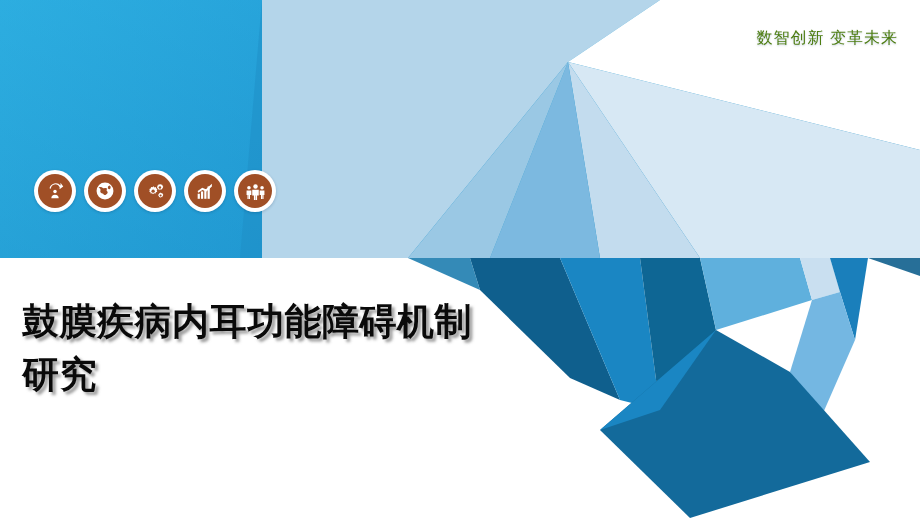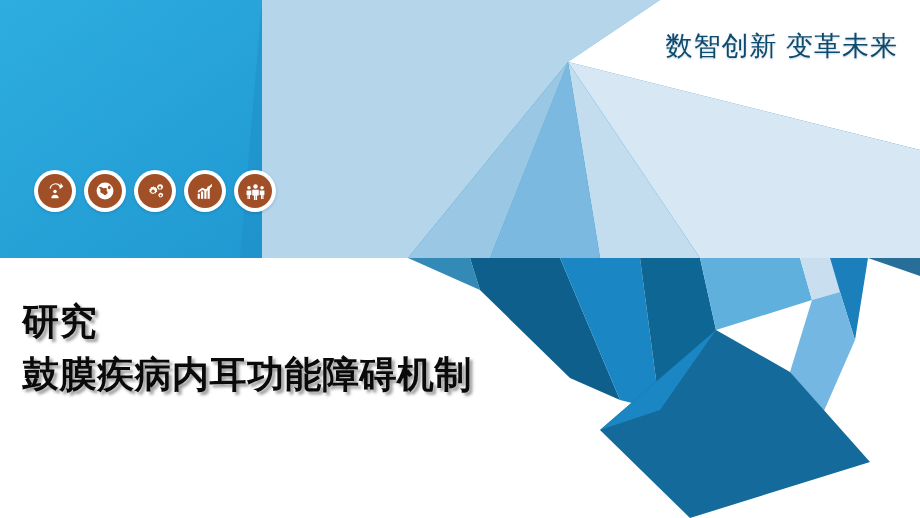--- a/index.html
+++ b/index.html
@@ -20,23 +20,23 @@
   #artwork {
     position:absolute;
     left:0; top:0;
     width:920px; height:518px;
     pointer-events:none;
   }
   
   #tagline {
     position:absolute;
     right:22px; top:28px;
-    font-size:27px;
+    font-size:16px;
     letter-spacing:1px;
-    color:#0c4a6e;
+    color:#4d7c0f;
     white-space:nowrap;
     text-shadow:0 1px 2px rgba(0,60,110,0.25);
   }
   
   #icon-strip {
     position:absolute;
     left:34px; top:170px;
     display:flex;
     gap:8px;
     align-items:center;
@@ -199,17 +199,17 @@
             <circle cx="20.4" cy="8.8" r="2"></circle>
             <path d="M17.7 11.8 h5.4 v5.2 h-1 v4.4 h-1.3 v-4.4 h-.3 v4.4 h-1.3 v-4.4 h-1.5 z"></path>
           </g>
         </svg>
       </span>
     </div>
 
   </div>
 
   <div id="title-block">
+    <div class="line">鼓膜疾病内耳功能障碍机制</div>
     <div class="line">研究</div>
-    <div class="line">鼓膜疾病内耳功能障碍机制</div>
   </div>
 
 </div>
 
 </body></html>

